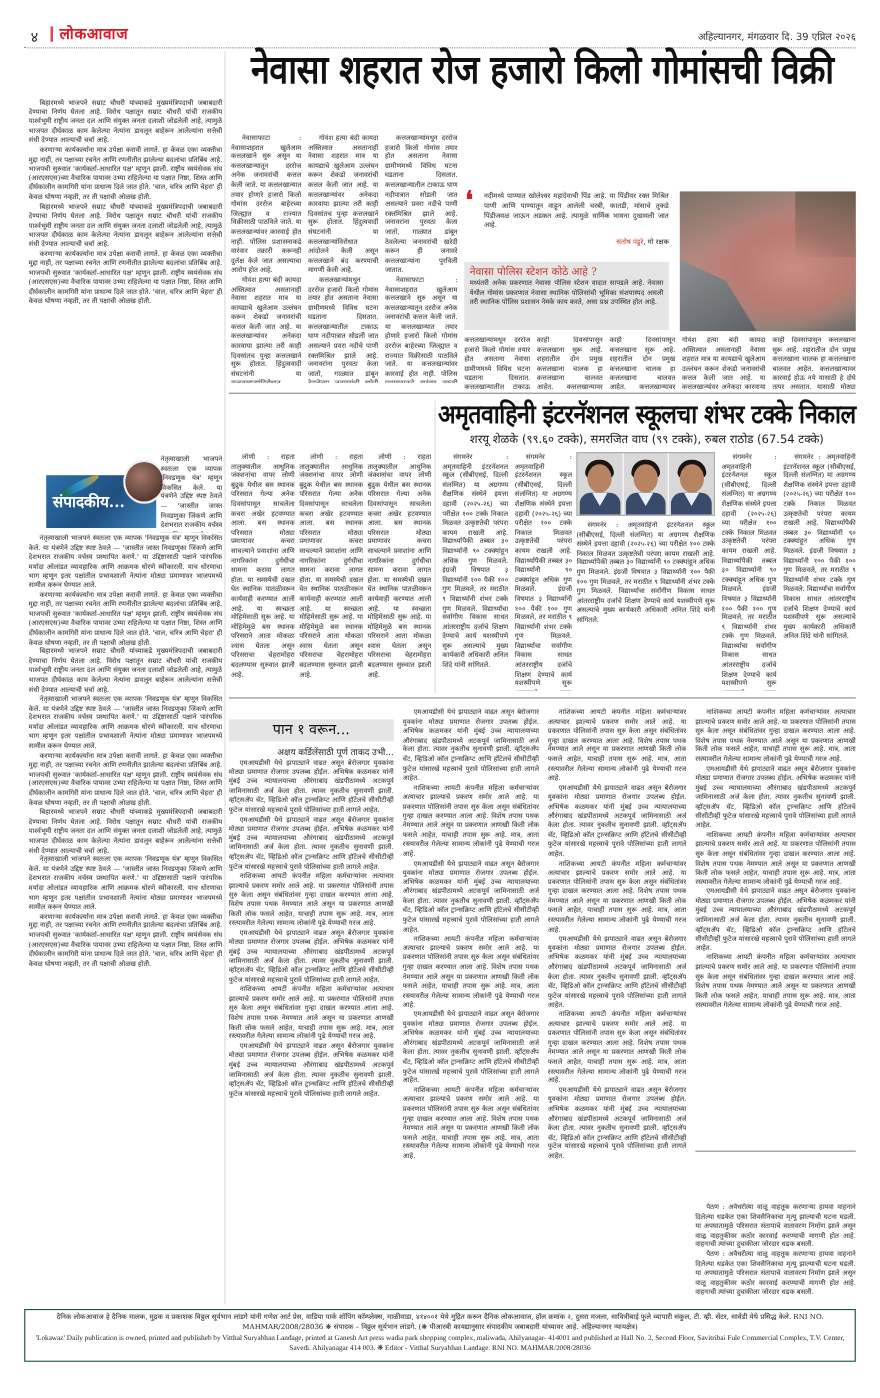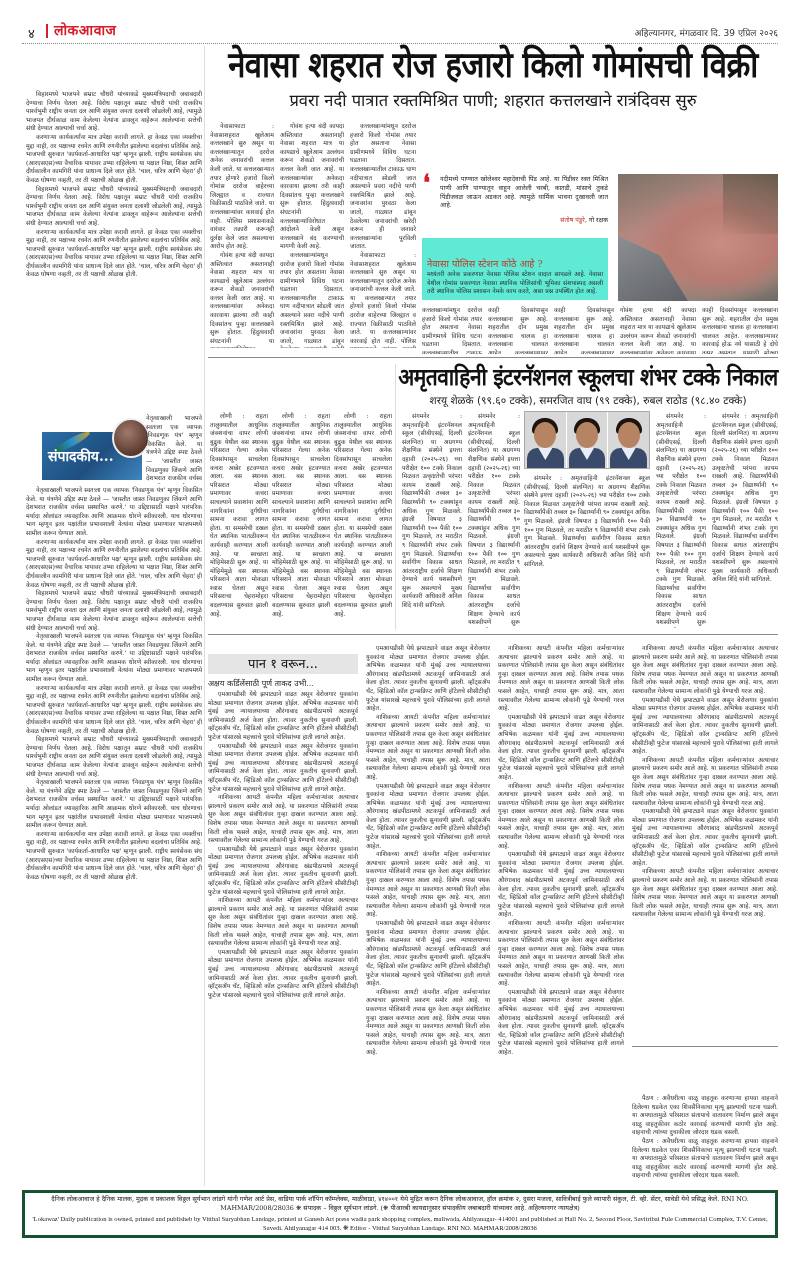--- a/index.html
+++ b/index.html
@@ -31,21 +31,21 @@
 
   
   .main-head { position: absolute; left: 186px; top: 24px; width: 570px; text-align: center; font-size: 31px; font-weight: 900; line-height: 36px; color: #111; font-family: "DejaVu Sans", sans-serif; letter-spacing: -0.5px; transform: scaleY(1.15); }
   .main-sub { position: absolute; left: 186px; top: 68px; width: 570px; text-align: center; font-size: 16.5px; line-height: 22px; color: #1a1a1a; font-family: "DejaVu Sans", sans-serif; }
 
   .quote-mark { position: absolute; left: 401px; top: 151px; font-size: 22px; line-height: 18px; color: #d81d2a; font-weight: bold; font-family: "DejaVu Serif", serif; }
   .quote-text { position: absolute; left: 418px; top: 153px; width: 168px; font-size: 6.3px; line-height: 8.8px; color: #2b2b2b; text-align: justify; font-family: "DejaVu Serif", serif; }
   .quote-by { position: absolute; left: 420px; top: 193px; width: 166px; text-align: right; font-size: 6.3px; font-family: "DejaVu Serif", serif; }
   .quote-by .name { color: #c0392b; }
 
-  .info-box { position: absolute; left: 400px; top: 216px; width: 186px; height: 62px; background: #5eead4; padding: 20px 5px; }
+  .info-box { position: absolute; left: 400px; top: 216px; width: 186px; height: 62px; background: #e5e5e5; padding: 4px 5px; }
   .info-title { font-size: 9.5px; color: #c0392b; line-height: 12px; font-family: "DejaVu Serif", serif; }
   .info-body { font-size: 6.2px; line-height: 8.6px; color: #2b2b2b; text-align: justify; font-family: "DejaVu Serif", serif; }
 
   .river-photo { position: absolute; left: 596px; top: 152px; width: 160px; height: 127px; overflow: hidden;
     background:
       radial-gradient(ellipse at 65% 55%, #c88d84 0%, #b97b72 35%, rgba(185,123,114,0) 60%),
       linear-gradient(160deg, #7c7268 0%, #b4887f 35%, #bf877c 55%, #8b8278 85%, #6d6a64 100%); }
   .river-photo .debris1 { position: absolute; left: 0; top: 62px; width: 70px; height: 65px; background: linear-gradient(150deg, #8d8f92, #5e6266); clip-path: polygon(0 0, 60% 30%, 100% 100%, 0 100%); }
   .river-photo .debris2 { position: absolute; right: 0; top: 0; width: 55px; height: 60px; background: linear-gradient(200deg, #6a5b4c, rgba(106,91,76,0)); }
 
@@ -57,26 +57,26 @@
   .students-photo { position: absolute; left: 502px; top: 389px; width: 126px; height: 58px; border: 1px solid #aaa; display: flex; background: #d8d8d8; }
   .student { flex: 1; position: relative; overflow: hidden; border-right: 1px solid #fff; }
   .student:last-child { border-right: none; }
   .student .face { position: absolute; left: 50%; top: 10px; width: 22px; height: 26px; margin-left: -11px; border-radius: 50%; background: #b78463; }
   .student .hair { position: absolute; left: 50%; top: 6px; width: 26px; height: 16px; margin-left: -13px; border-radius: 13px 13px 4px 4px; background: #1b1411; }
   .student .shirt { position: absolute; left: 2px; right: 2px; bottom: 0; height: 20px; border-radius: 10px 10px 0 0; background: #3a4a6a; }
   .student .collar { position: absolute; left: 50%; bottom: 8px; width: 14px; height: 12px; margin-left: -7px; background: #e8eef5; clip-path: polygon(0 0, 50% 100%, 100% 0); }
 
   
   .pan-box { position: absolute; left: 186px; top: 632px; width: 150px; height: 20px; background: #e5e5e5; text-align: center; font-size: 13px; line-height: 20px; font-family: "DejaVu Serif", serif; color: #111; }
-  .pan-kicker { position: absolute; left: 186px; top: 656px; width: 150px; text-align: left; font-size: 8px; line-height: 11px; font-family: "DejaVu Serif", serif; color: #222; }
+  .pan-kicker { position: absolute; left: 186px; top: 656px; width: 150px; text-align: right; font-size: 8px; line-height: 11px; font-family: "DejaVu Serif", serif; color: #222; }
 
   .hay-head { position: absolute; left: 608px; top: 1033px; width: 148px; text-align: center; font-size: 14px; line-height: 18px; color: #111; font-family: "DejaVu Sans", sans-serif; }
 
   
-  .footer { position: absolute; left: 0; top: 1168px; width: 756px; height: 48px; border: 3px solid #14532d; padding: 2px 6px; text-align: center; }
+  .footer { position: absolute; left: 0; top: 1168px; width: 756px; height: 48px; border: 1px solid #14532d; padding: 2px 6px; text-align: center; }
   .footer-mr { font-size: 6.4px; line-height: 9px; color: #222; font-family: "DejaVu Serif", serif; }
   .footer-en { font-size: 6.6px; line-height: 9px; color: #222; font-family: "Liberation Serif", serif; margin-top: 1px; }
 </style>
 </head>
 <body>
 
 <div class="page">
 
   <div class="masthead">
     <span class="page-num">४</span>
@@ -106,21 +106,20 @@
     <span class="para">बिहारमध्ये भाजपने सम्राट चौधरी यांच्याकडे मुख्यमंत्रिपदाची जबाबदारी देण्याचा निर्णय घेतला आहे. विरोध पक्षातून सम्राट चौधरी यांची राजकीय पार्श्वभूमी राष्ट्रीय जनता दल आणि संयुक्त जनता दलाशी जोडलेली आहे, त्यामुळे भाजपत दीर्घकाळ काम केलेल्या नेत्यांना डावलून बाहेरून आलेल्यांना सत्तेची संधी देण्यात आल्याची चर्चा आहे.</span>
     <span class="para">नेतृत्वाखाली भाजपने स्वतःला एक व्यापक 'निवडणूक यंत्र' म्हणून विकसित केले. या यंत्रणेने उद्दिष्ट स्पष्ट ठेवले — 'जास्तीत जास्त निवडणुका जिंकणे आणि देशभरात राजकीय वर्चस्व प्रस्थापित करणे.' या उद्दिष्टासाठी पक्षाने पारंपरिक मर्यादा ओलांडत व्यावहारिक आणि आक्रमक धोरणे स्वीकारली. याच धोरणाचा भाग म्हणून इतर पक्षांतील प्रभावशाली नेत्यांना मोठ्या प्रमाणावर भाजपमध्ये सामील करून घेण्यात आले.</span>
     <span class="para">करणाऱ्या कार्यकर्त्यांना मात्र उपेक्षा करावी लागते. हा केवळ एका व्यक्तीचा मुद्दा नाही, तर पक्षाच्या रचनेत आणि रणनीतीत झालेल्या बदलांचा प्रतिबिंब आहे. भाजपची सुरुवात 'कार्यकर्ता-आधारित पक्ष' म्हणून झाली. राष्ट्रीय स्वयंसेवक संघ (आरएसएस)च्या वैचारिक पायावर उभ्या राहिलेल्या या पक्षात निष्ठा, शिस्त आणि दीर्घकालीन कामगिरी यांना प्राधान्य दिले जात होते. 'चाल, चरित्र आणि चेहरा' ही केवळ घोषणा नव्हती, तर ती पक्षाची ओळख होती.</span>
     <span class="para">बिहारमध्ये भाजपने सम्राट चौधरी यांच्याकडे मुख्यमंत्रिपदाची जबाबदारी देण्याचा निर्णय घेतला आहे. विरोध पक्षातून सम्राट चौधरी यांची राजकीय पार्श्वभूमी राष्ट्रीय जनता दल आणि संयुक्त जनता दलाशी जोडलेली आहे, त्यामुळे भाजपत दीर्घकाळ काम केलेल्या नेत्यांना डावलून बाहेरून आलेल्यांना सत्तेची संधी देण्यात आल्याची चर्चा आहे.</span>
     <span class="para">नेतृत्वाखाली भाजपने स्वतःला एक व्यापक 'निवडणूक यंत्र' म्हणून विकसित केले. या यंत्रणेने उद्दिष्ट स्पष्ट ठेवले — 'जास्तीत जास्त निवडणुका जिंकणे आणि देशभरात राजकीय वर्चस्व प्रस्थापित करणे.' या उद्दिष्टासाठी पक्षाने पारंपरिक मर्यादा ओलांडत व्यावहारिक आणि आक्रमक धोरणे स्वीकारली. याच धोरणाचा भाग म्हणून इतर पक्षांतील प्रभावशाली नेत्यांना मोठ्या प्रमाणावर भाजपमध्ये सामील करून घेण्यात आले.</span>
     <span class="para">करणाऱ्या कार्यकर्त्यांना मात्र उपेक्षा करावी लागते. हा केवळ एका व्यक्तीचा मुद्दा नाही, तर पक्षाच्या रचनेत आणि रणनीतीत झालेल्या बदलांचा प्रतिबिंब आहे. भाजपची सुरुवात 'कार्यकर्ता-आधारित पक्ष' म्हणून झाली. राष्ट्रीय स्वयंसेवक संघ (आरएसएस)च्या वैचारिक पायावर उभ्या राहिलेल्या या पक्षात निष्ठा, शिस्त आणि दीर्घकालीन कामगिरी यांना प्राधान्य दिले जात होते. 'चाल, चरित्र आणि चेहरा' ही केवळ घोषणा नव्हती, तर ती पक्षाची ओळख होती.</span>
   </div>
   <div class="col-rule" style="left:182px; top:24px; height:1140px;"></div>
 
   <div class="main-head">नेवासा शहरात रोज हजारो किलो गोमांसची विक्री</div>
-  <div class="main-sub">प्रवरा नदी पात्रात रक्तमिश्रित पाणी; शहरात कत्तलखाने रात्रंदिवस सुरु</div>
 
   <div class="col" style="left:188px; top:100px; width:64px; height:226px;">
     <span class="para">नेवासाफाटा : नेवासाशहरात खुलेआम कत्तलखाने सुरु असून या कत्तलखान्यातून दररोज अनेक जनावरांची कत्तल केली जाते. या कत्तलखान्यात तयार होणारे हजारो किलो गोमांस दररोज बाहेरच्या जिल्ह्यात व राज्यात विक्रीसाठी पाठविले जाते. या कत्तलखान्यांवर कारवाई होत नाही. पोलिस प्रशासनाकडे वारंवार तक्रारी करूनही दुर्लक्ष केले जात असल्याचा आरोप होत आहे.</span>
     <span class="para">गोवंश हत्या बंदी कायदा अस्तित्वात असतानाही नेवासा शहरात मात्र या कायद्याचे खुलेआम उल्लंघन करून शेकडो जनावरांची कत्तल केली जात आहे. या कत्तलखान्यांवर अनेकदा कारवाया झाल्या तरी काही दिवसांतच पुन्हा कत्तलखाने सुरू होतात. हिंदुत्ववादी संघटनांनी या कत्तलखान्यांविरोधात आंदोलने केली असून कत्तलखाने बंद करण्याची मागणी केली आहे.</span>
   </div>
   <div class="col" style="left:258px; top:100px; width:64px; height:226px;">
     <span class="para">गोवंश हत्या बंदी कायदा अस्तित्वात असतानाही नेवासा शहरात मात्र या कायद्याचे खुलेआम उल्लंघन करून शेकडो जनावरांची कत्तल केली जात आहे. या कत्तलखान्यांवर अनेकदा कारवाया झाल्या तरी काही दिवसांतच पुन्हा कत्तलखाने सुरू होतात. हिंदुत्ववादी संघटनांनी या कत्तलखान्यांविरोधात आंदोलने केली असून कत्तलखाने बंद करण्याची मागणी केली आहे.</span>
     <span class="para">कत्तलखान्यांमधून दररोज हजारो किलो गोमांस तयार होत असताना नेवासा ग्रामीणमध्ये विविध घटना घडताना दिसतात. कत्तलखान्यातील टाकाऊ घाण नदीपात्रात सोडली जात असल्याने प्रवरा नदीचे पाणी रक्तमिश्रित झाले आहे. जनावरांना पुरवठा केला जातो, गाळ्यात डांबून ठेवलेल्या जनावरांची खरेदी करून ही जनावरे कत्तलखान्यांना पुरविली जातात.</span>
   </div>
   <div class="col" style="left:328px; top:100px; width:66px; height:226px;">
@@ -167,21 +166,21 @@
   </div>
   <div class="col" style="left:250px; top:390px; width:58px; height:216px;">
     <span class="para">लोणी : राहता तालुक्यातील आधुनिक जंक्शनांचा वापर लोणी बुद्रुक येथील बस स्थानक परिसरात गेल्या अनेक दिवसांपासून साचलेला कचरा अखेर हटवण्यात आला. बस स्थानक परिसरात मोठ्या प्रमाणावर कचरा साचल्याने प्रवाशांना आणि नागरिकांना दुर्गंधीचा सामना करावा लागत होता. या समस्येची दखल घेत स्थानिक पातळीवरून कार्यवाही करण्यात आली आहे. या स्वच्छता मोहिमेसाठी सुरू आहे. या मोहिमेमुळे बस स्थानक परिसराने आता मोकळा श्वास घेतला असून परिसराचा चेहरामोहरा बदलण्यास सुरुवात झाली आहे.</span>
   </div>
   <div class="col" style="left:312px; top:390px; width:58px; height:216px;">
     <span class="para">लोणी : राहता तालुक्यातील आधुनिक जंक्शनांचा वापर लोणी बुद्रुक येथील बस स्थानक परिसरात गेल्या अनेक दिवसांपासून साचलेला कचरा अखेर हटवण्यात आला. बस स्थानक परिसरात मोठ्या प्रमाणावर कचरा साचल्याने प्रवाशांना आणि नागरिकांना दुर्गंधीचा सामना करावा लागत होता. या समस्येची दखल घेत स्थानिक पातळीवरून कार्यवाही करण्यात आली आहे. या स्वच्छता मोहिमेसाठी सुरू आहे. या मोहिमेमुळे बस स्थानक परिसराने आता मोकळा श्वास घेतला असून परिसराचा चेहरामोहरा बदलण्यास सुरुवात झाली आहे.</span>
   </div>
   <div class="col-rule" style="left:373px; top:342px; height:266px;"></div>
 
   <div class="amrut-head">अमृतवाहिनी इंटरनॅशनल स्कूलचा शंभर टक्के निकाल</div>
-  <div class="amrut-sub">शरयू शेळके (९९.६० टक्के), समरजित वाघ (९९ टक्के), रुबल राठोड (९८.४० टक्के)</div>
+  <div class="amrut-sub">शरयू शेळके (९९.६० टक्के), समरजित वाघ (९९ टक्के), रुबल राठोड (67.54 टक्के)</div>
 
   <div class="col" style="left:380px; top:390px; width:60px; height:216px;">
     <span class="para">संगमनेर : अमृतवाहिनी इंटरनॅशनल स्कूल (सीबीएसई, दिल्ली संलग्नित) या अग्रगण्य शैक्षणिक संस्थेने इयत्ता दहावी (२०२५-२६) च्या परीक्षेत १०० टक्के निकाल मिळवत उत्कृष्टतेची परंपरा कायम राखली आहे. विद्यार्थ्यांपैकी तब्बल ३० विद्यार्थ्यांनी ९० टक्क्यांहून अधिक गुण मिळवले. इंग्रजी विषयात ३ विद्यार्थ्यांनी १०० पैकी १०० गुण मिळवले, तर मराठीत ९ विद्यार्थ्यांनी शंभर टक्के गुण मिळवले. विद्यार्थ्यांचा सर्वांगीण विकास साधत आंतरराष्ट्रीय दर्जाचे शिक्षण देण्याचे कार्य यशस्वीपणे सुरू असल्याचे मुख्य कार्यकारी अधिकारी अनिल शिंदे यांनी सांगितले.</span>
   </div>
   <div class="col" style="left:446px; top:390px; width:52px; height:216px;">
     <span class="para">संगमनेर : अमृतवाहिनी इंटरनॅशनल स्कूल (सीबीएसई, दिल्ली संलग्नित) या अग्रगण्य शैक्षणिक संस्थेने इयत्ता दहावी (२०२५-२६) च्या परीक्षेत १०० टक्के निकाल मिळवत उत्कृष्टतेची परंपरा कायम राखली आहे. विद्यार्थ्यांपैकी तब्बल ३० विद्यार्थ्यांनी ९० टक्क्यांहून अधिक गुण मिळवले. इंग्रजी विषयात ३ विद्यार्थ्यांनी १०० पैकी १०० गुण मिळवले, तर मराठीत ९ विद्यार्थ्यांनी शंभर टक्के गुण मिळवले. विद्यार्थ्यांचा सर्वांगीण विकास साधत आंतरराष्ट्रीय दर्जाचे शिक्षण देण्याचे कार्य यशस्वीपणे सुरू असल्याचे मुख्य कार्यकारी अधिकारी अनिल शिंदे यांनी सांगितले.</span>
   </div>
   <div class="students-photo">
     <div class="student">
       <span class="shirt"></span>

